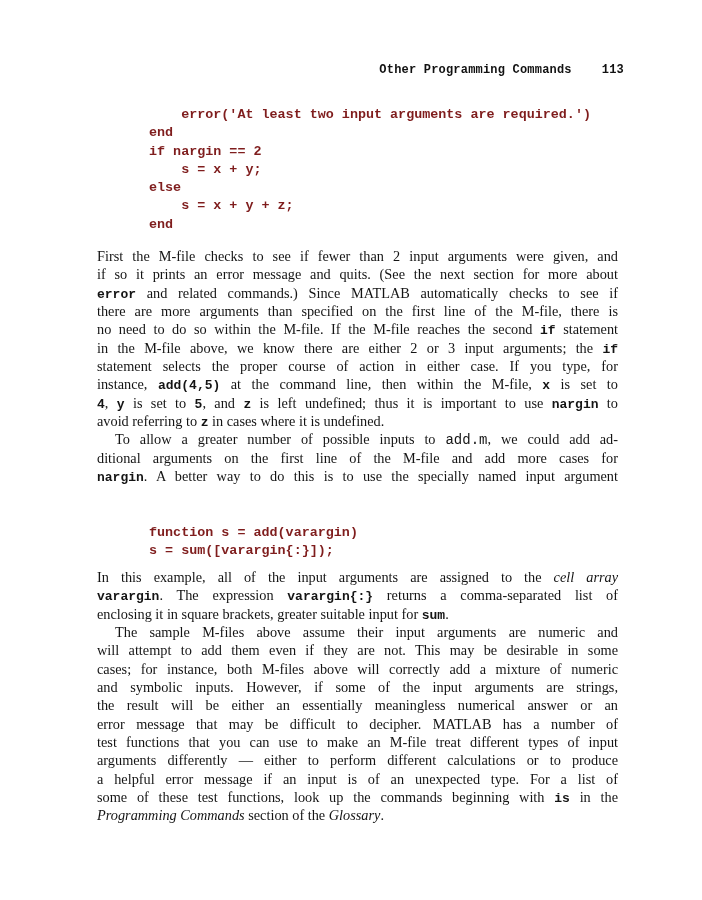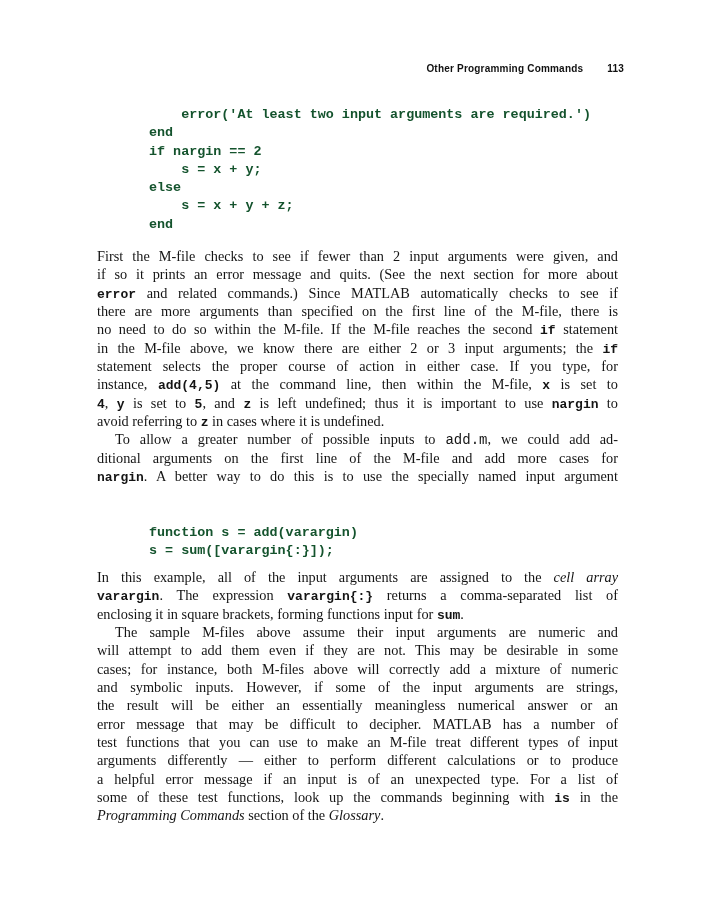--- a/index.html
+++ b/index.html
@@ -17,36 +17,36 @@
     overflow: hidden;
   }
   .running-header {
     position: absolute;
     top: 63px;
     left: 97px;
     width: 527px;
     display: flex;
     justify-content: flex-end;
     align-items: baseline;
-    gap: 24px;
-    font-family: Liberation Sans, sans-serif;
+    gap: 30px;
+    font-family: Liberation Mono, monospace;
     font-weight: bold;
-    font-size: 10px;
+    font-size: 12px;
     letter-spacing: 0.2px;
     color: #111111;
   }
   .code-block {
     position: absolute;
     left: 149px;
     font-family: "Liberation Mono", monospace;
     font-weight: bold;
     font-size: 13.4px;
     line-height: 18.3px;
     white-space: pre;
-    color: #14532d;
+    color: #7f1d1d;
   }
   #code-block-1 { top: 106px; }
   #code-block-2 { top: 524px; }
   .flow {
     position: absolute;
     left: 97px;
     width: 521px;
     font-size: 14.3px;
     line-height: 18.35px;
     color: #141414;
@@ -103,21 +103,21 @@
       <div class="text-line indent"><span class="seg-rm">To allow a greater number of possible inputs to </span><span class="seg-ttl">add.m</span><span class="seg-rm">, we could add ad-</span></div>
       <div class="text-line"><span class="seg-rm">ditional arguments on the first line of the M-file and add more cases for</span></div>
       <div class="text-line"><span class="seg-tt">nargin</span><span class="seg-rm">. A better way to do this is to use the specially named input argument</span></div>
     </div>
 
   <div class="code-block" id="code-block-2"><div class="code-line">function s = add(varargin)</div><div class="code-line">s = sum([varargin{:}]);</div></div>
 
   <div class="flow" id="text-flow-2">
       <div class="text-line"><span class="seg-rm">In this example, all of the input arguments are assigned to the </span><span class="seg-it">cell array</span></div>
       <div class="text-line"><span class="seg-tt">varargin</span><span class="seg-rm">. The expression </span><span class="seg-tt">varargin{:}</span><span class="seg-rm"> returns a comma-separated list of</span></div>
-      <div class="text-line last"><span class="seg-rm">enclosing it in square brackets, forming functions input for </span><span class="seg-tt">sum</span><span class="seg-rm">.</span></div>
+      <div class="text-line last"><span class="seg-rm">enclosing it in square brackets, greater suitable input for </span><span class="seg-tt">sum</span><span class="seg-rm">.</span></div>
       <div class="text-line indent"><span class="seg-rm">The sample M-files above assume their input arguments are numeric and</span></div>
       <div class="text-line"><span class="seg-rm">will attempt to add them even if they are not. This may be desirable in some</span></div>
       <div class="text-line"><span class="seg-rm">cases; for instance, both M-files above will correctly add a mixture of numeric</span></div>
       <div class="text-line"><span class="seg-rm">and symbolic inputs. However, if some of the input arguments are strings,</span></div>
       <div class="text-line"><span class="seg-rm">the result will be either an essentially meaningless numerical answer or an</span></div>
       <div class="text-line"><span class="seg-rm">error message that may be difficult to decipher. MATLAB has a number of</span></div>
       <div class="text-line"><span class="seg-rm">test functions that you can use to make an M-file treat different types of input</span></div>
       <div class="text-line"><span class="seg-rm">arguments differently — either to perform different calculations or to produce</span></div>
       <div class="text-line"><span class="seg-rm">a helpful error message if an input is of an unexpected type. For a list of</span></div>
       <div class="text-line"><span class="seg-rm">some of these test functions, look up the commands beginning with </span><span class="seg-tt">is</span><span class="seg-rm"> in the</span></div>

